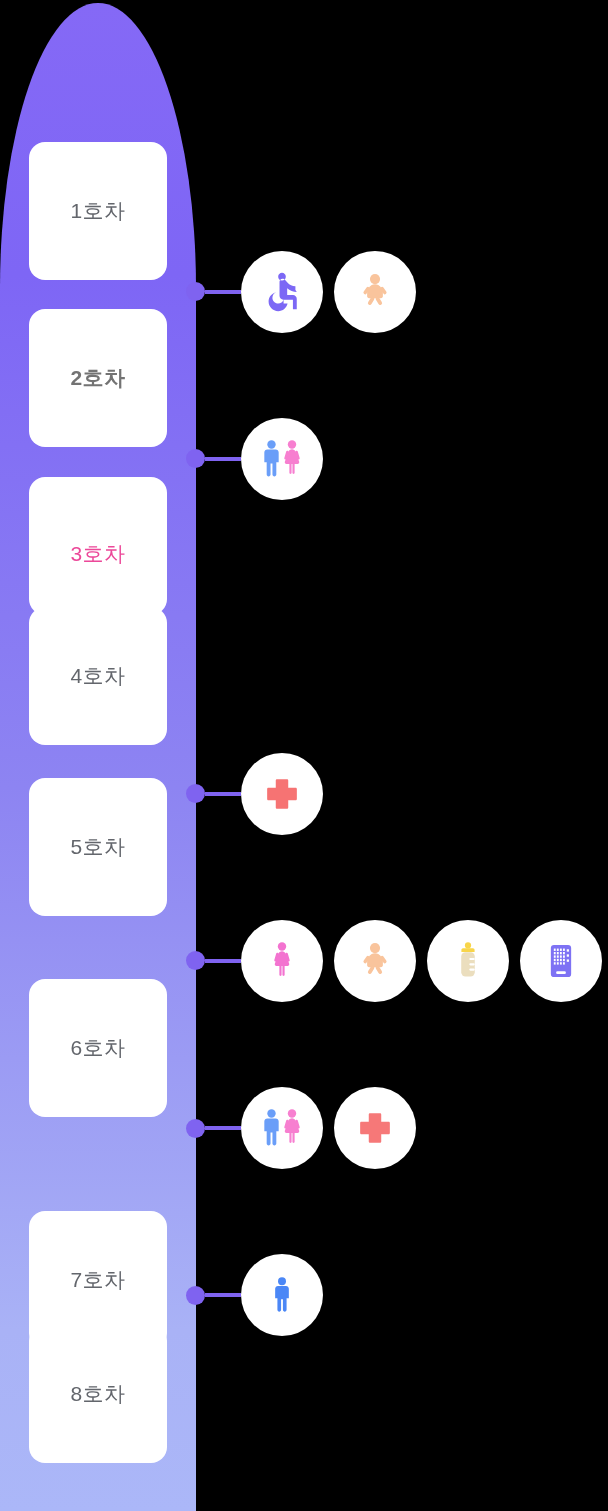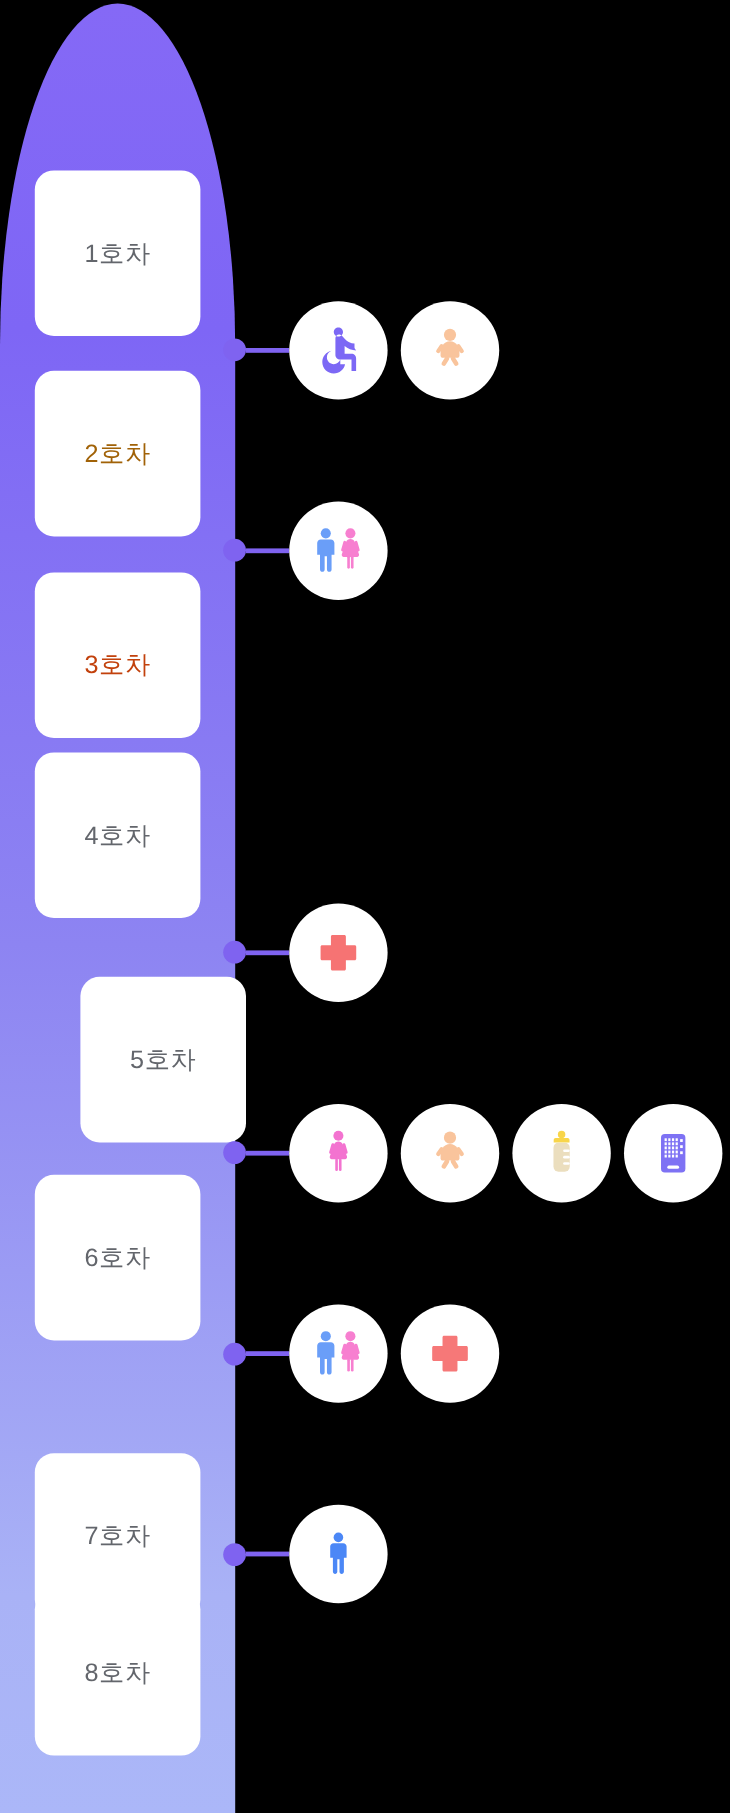--- a/index.html
+++ b/index.html
@@ -57,29 +57,29 @@
 </style>
 </head>
 <body>
 
 <div id="app">
   <div id="train-body" style="background: linear-gradient(rgb(133, 105, 246) 0%, rgb(126, 102, 245) 18%, rgb(141, 132, 242) 52%, rgb(169, 178, 246) 88%, rgb(171, 183, 248) 100%);">
       <div class="car-card" style="top: 139px;">
         <span class="car-label" style="color: rgb(99, 102, 108);">1호차</span>
       </div>
       <div class="car-card" style="top: 306.3px;">
-        <span class="car-label" style="color: #a16207;">2호차</span>
+        <span class="car-label" style="color: #737373; font-weight: bold;">2호차</span>
       </div>
       <div class="car-card" style="top: 473.6px;">
-        <span class="car-label" style="color: #c2410c; margin-top: 16px;">3호차</span>
-      </div>
-      <div class="car-card" style="top: 624px;">
+        <span class="car-label" style="color: #ec4899; margin-top: 16px;">3호차</span>
+      </div>
+      <div class="car-card" style="top: 604px;">
         <span class="car-label" style="color: rgb(99, 102, 108);">4호차</span>
       </div>
-      <div class="car-card" style="top: 811px; margin-left: 38px;">
+      <div class="car-card" style="top: 775px;">
         <span class="car-label" style="color: rgb(99, 102, 108);">5호차</span>
       </div>
       <div class="car-card" style="top: 975.5px;">
         <span class="car-label" style="color: rgb(99, 102, 108);">6호차</span>
       </div>
       <div class="car-card" style="top: 1208px;">
         <span class="car-label" style="color: rgb(99, 102, 108);">7호차</span>
       </div>
       <div class="car-card" style="top: 1310.1px; margin-top: 12px;">
         <span class="car-label" style="color: rgb(99, 102, 108);">8호차</span>

